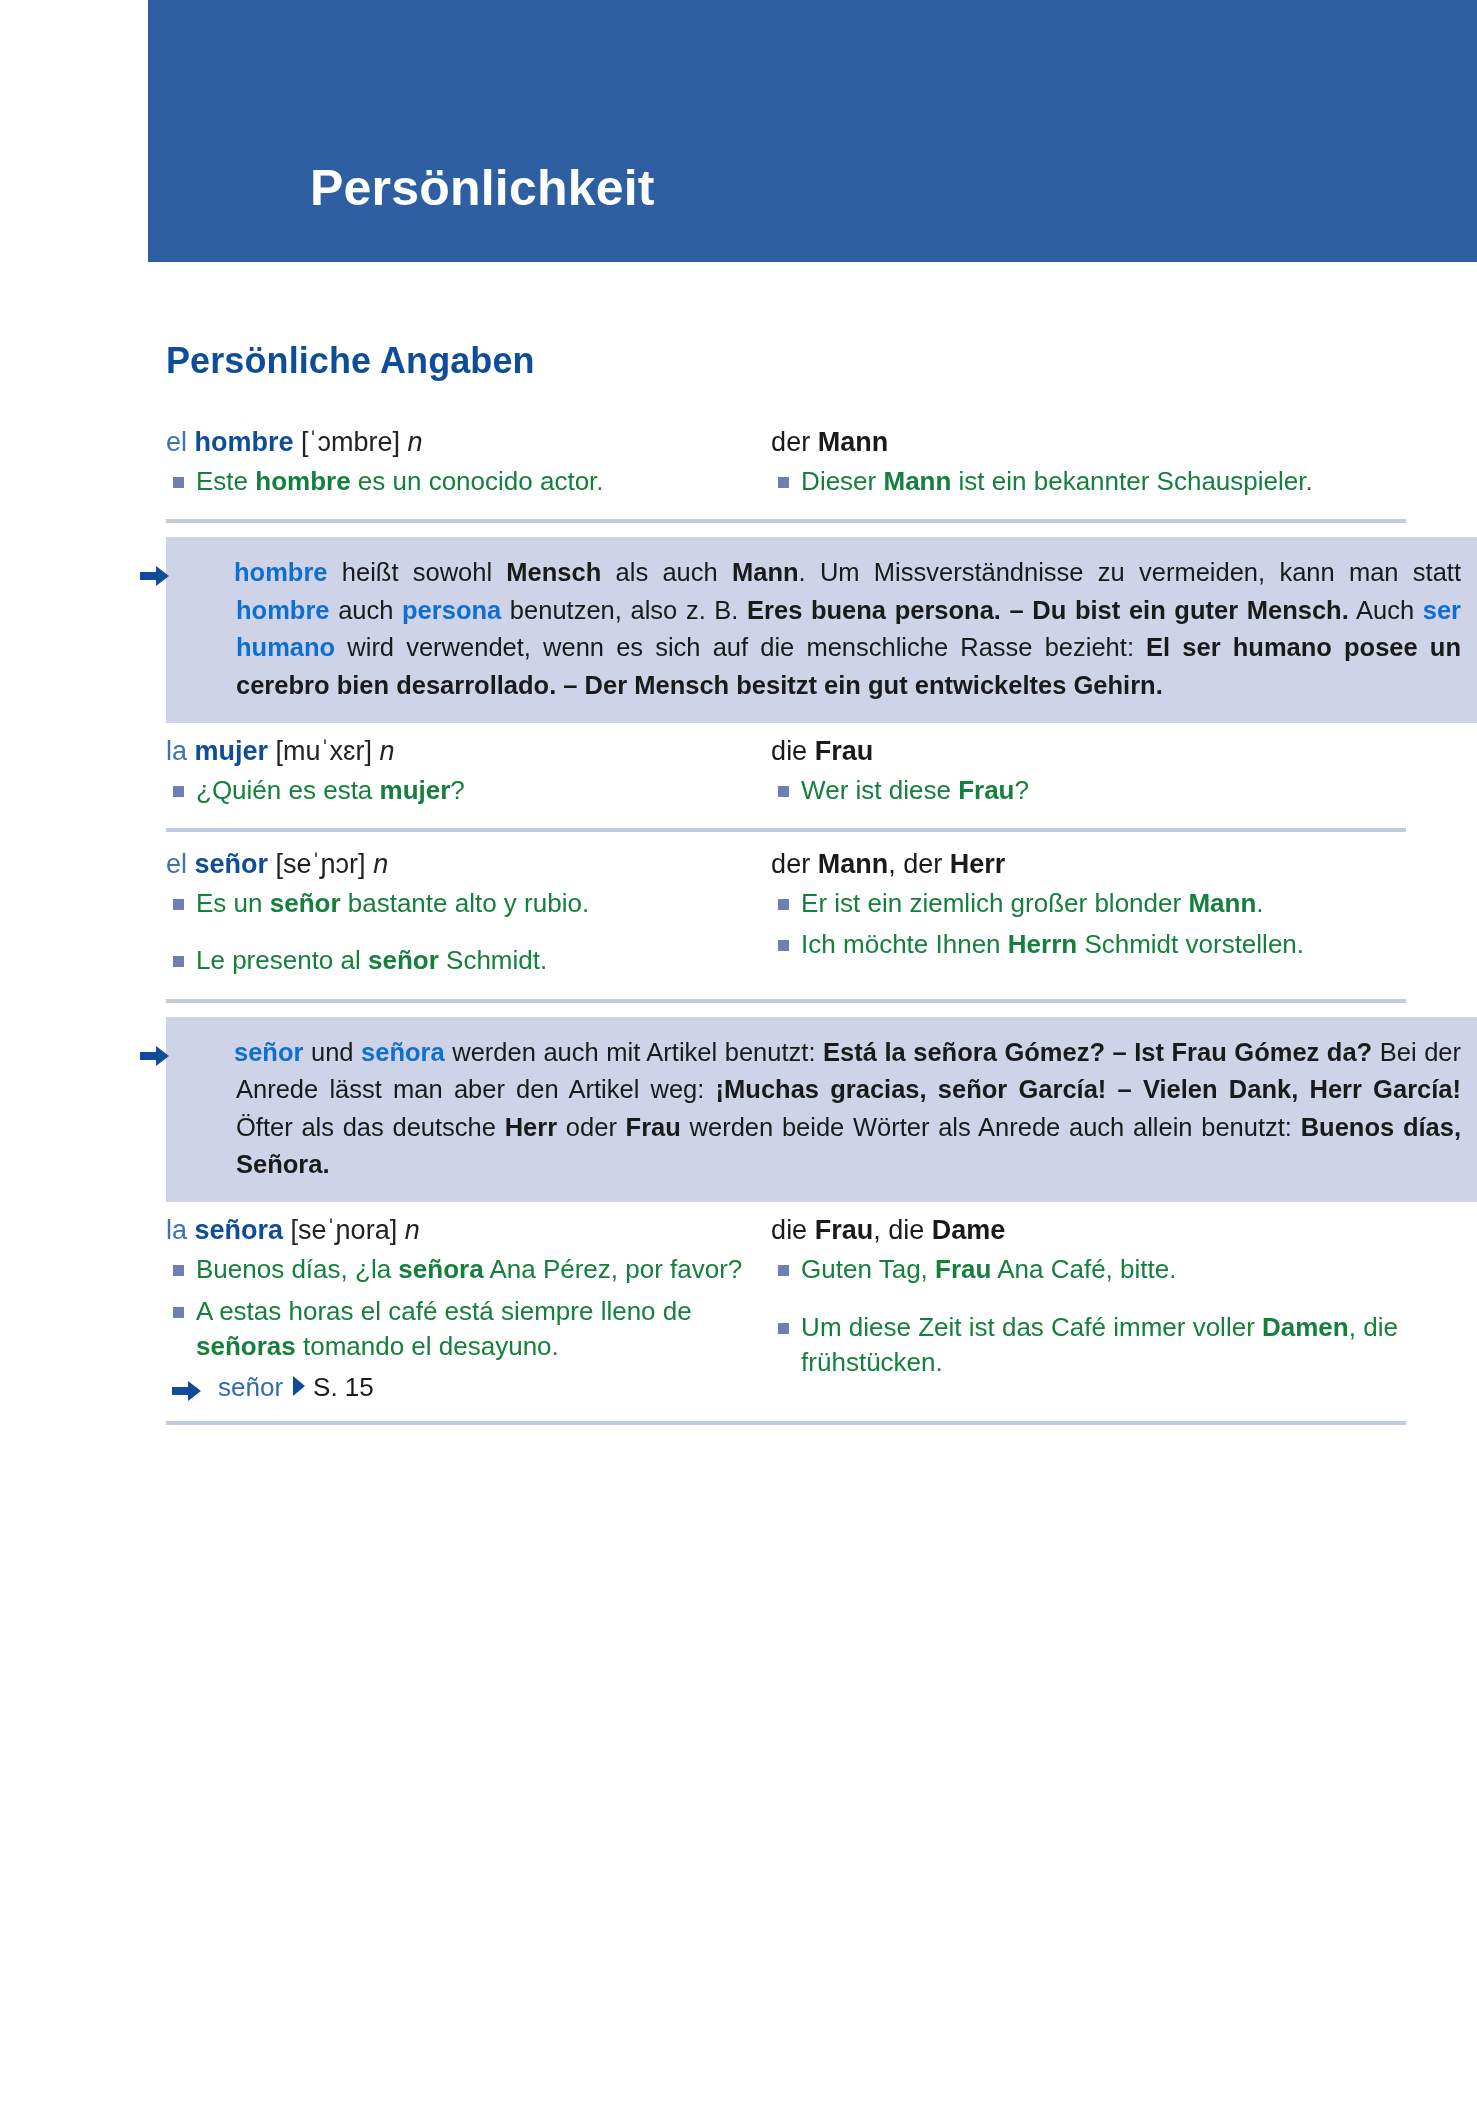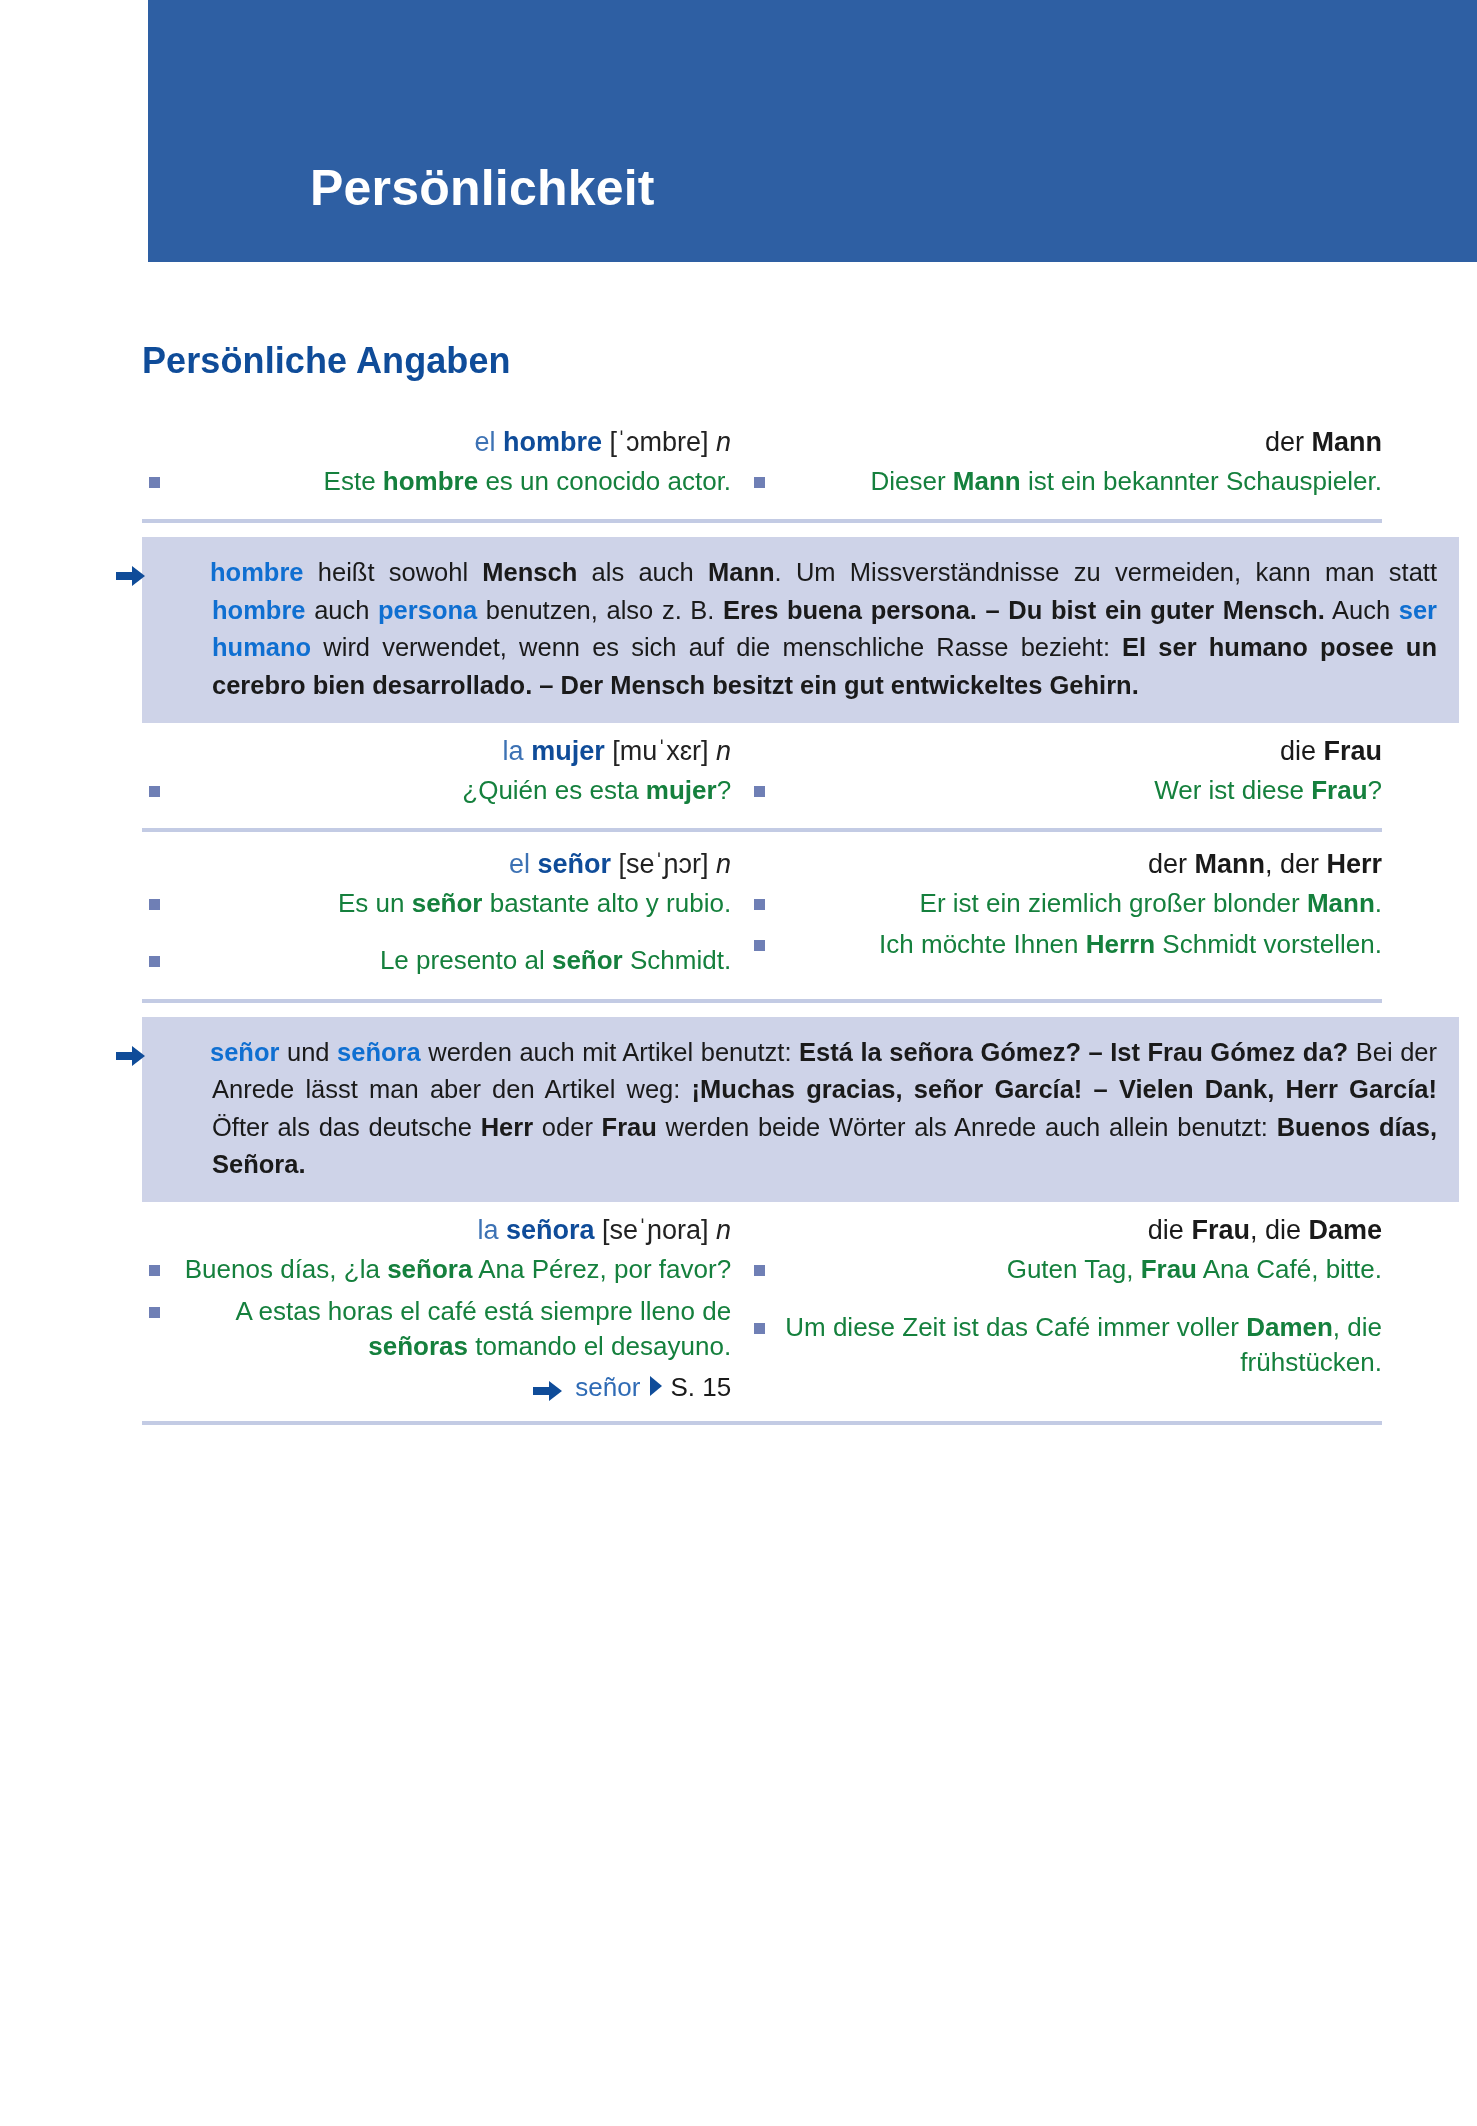--- a/index.html
+++ b/index.html
@@ -32,21 +32,21 @@
     font-size: 50px;
     font-weight: bold;
     color: #ffffff;
     letter-spacing: 0.2px;
     line-height: 1;
   }
 
   
   .content {
     position: absolute;
-    left: 136px;
+    left: 160px;
     top: 340px;
     width: 1246px;
   }
 
   .section-title {
     font-size: 36px;
     font-weight: bold;
     color: #0f4c99;
     margin: 0 0 42px 6px;
     letter-spacing: 0.1px;
@@ -54,21 +54,20 @@
 
   
   .entry {
     display: flex;
     flex-direction: row;
     padding: 0 0 0 6px;
     box-sizing: border-box;
   }
   .col {
     box-sizing: border-box;
-    text-align: right;
   }
   .col-es { width: 608px; padding-right: 16px; }
   .col-de { width: 638px; }
 
   .headword-line {
     font-size: 27px;
     line-height: 1.36;
     margin-bottom: 3px;
     white-space: nowrap;
   }

